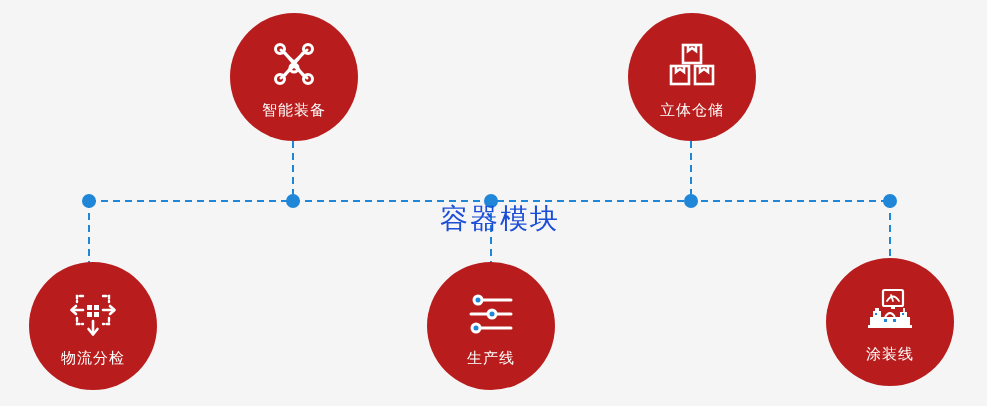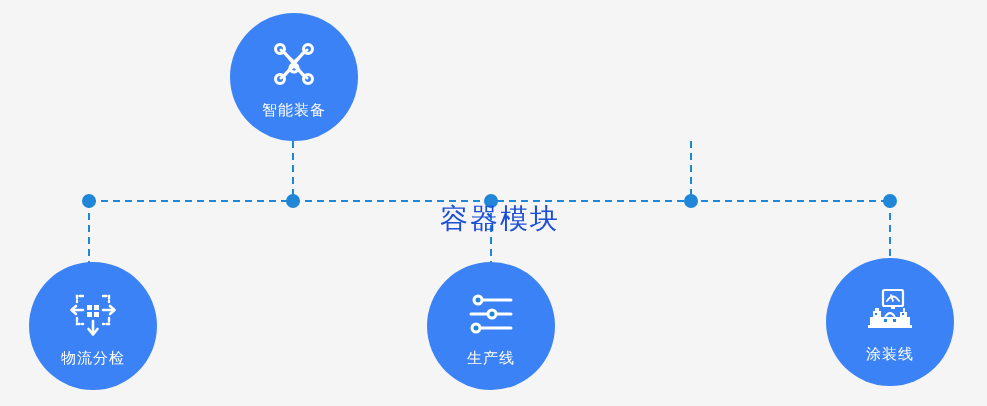--- a/index.html
+++ b/index.html
@@ -18,21 +18,21 @@
     font-size:28px;
     letter-spacing:2px;
     white-space:nowrap;
     user-select:none;
   }
 
   .node{
     position:absolute;
     width:128px;height:128px;
     border-radius:50%;
-    background:#3b82f6;
+    background:#b91c1c;
     display:flex;
     flex-direction:column;
     align-items:center;
     justify-content:center;
   }
   .node .glyph{
     width:52px;height:52px;
     display:block;
     margin-bottom:10px;
   }
@@ -86,20 +86,35 @@
           <circle cx="40" cy="11" r="4.5"></circle>
           <circle cx="12" cy="41" r="4.5"></circle>
           <circle cx="40" cy="41" r="4.5"></circle>
           <circle cx="26" cy="30" r="4"></circle>
         </g>
       </svg>
     </span>
     <span class="caption">智能装备</span>
   </div>
 
+  <div class="node top" style="left:628px;top:13px;">
+    <span class="glyph">
+      <svg viewBox="0 0 52 52">
+        <g fill="none" stroke="#ffffff" stroke-width="2.6">
+          <rect x="17" y="7" width="18" height="18"></rect>
+          <path d="M22 7 v6 l4 -3 l4 3 v-6"></path>
+          <rect x="5" y="28" width="18" height="18"></rect>
+          <path d="M10 28 v6 l4 -3 l4 3 v-6"></path>
+          <rect x="29" y="28" width="18" height="18"></rect>
+          <path d="M34 28 v6 l4 -3 l4 3 v-6"></path>
+        </g>
+      </svg>
+    </span>
+    <span class="caption">立体仓储</span>
+  </div>
 
   <div class="node" style="left:29px;top:262px;">
     <span class="glyph">
       <svg viewBox="0 0 52 52">
         <g fill="none" stroke="#ffffff" stroke-width="2.4" stroke-linecap="round">
           <path d="M16 8 h-6 v6" stroke-dasharray="3 2.5"></path>
           <path d="M36 8 h6 v6" stroke-dasharray="3 2.5"></path>
           <path d="M10 30 v6 h6" stroke-dasharray="3 2.5"></path>
           <path d="M42 30 v6 h-6" stroke-dasharray="3 2.5"></path>
         </g>

